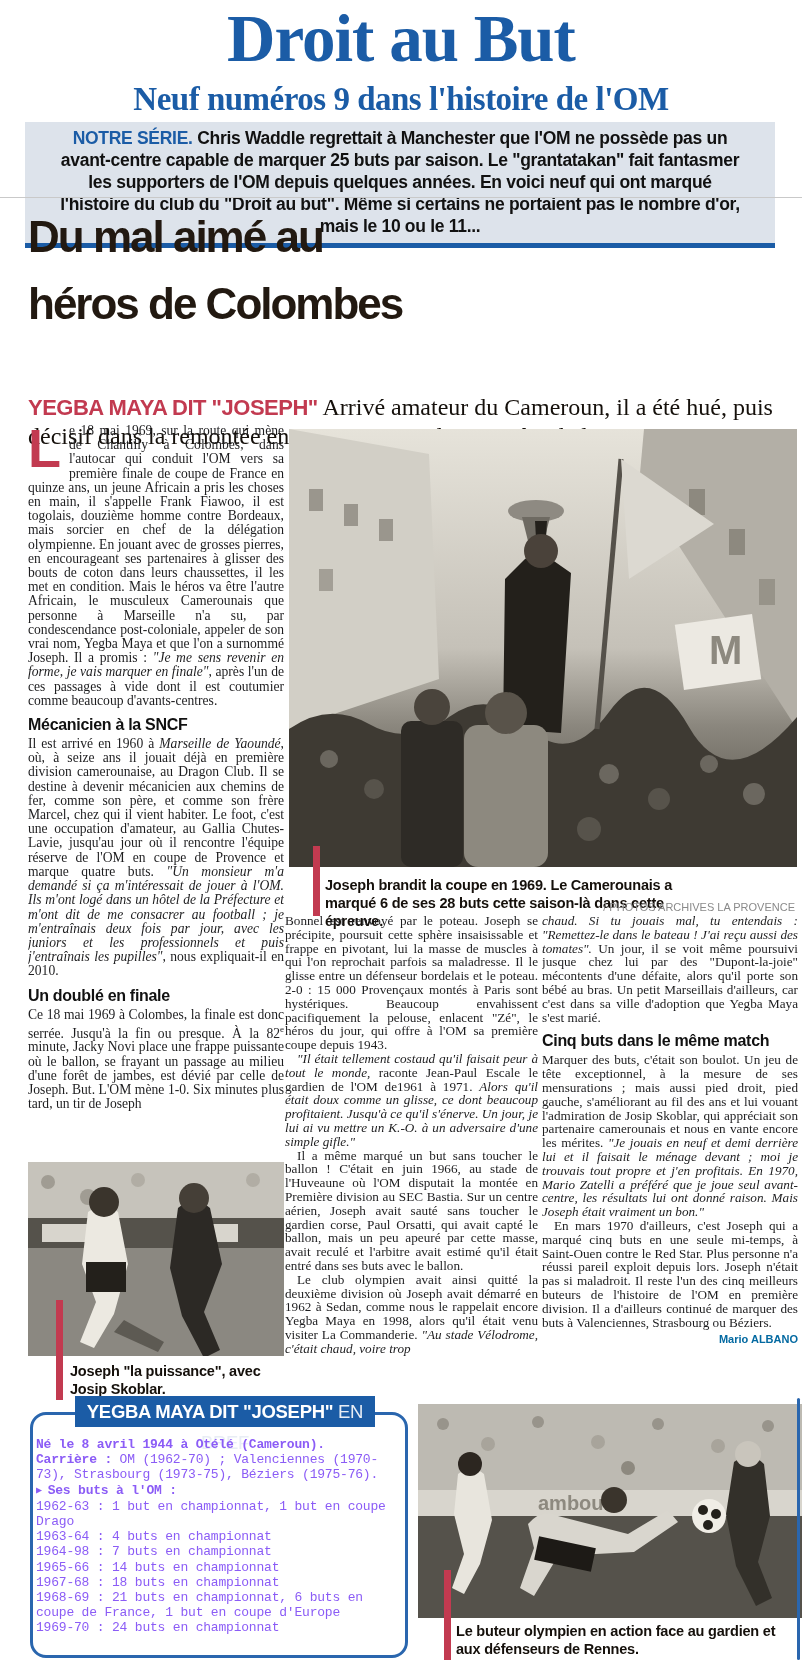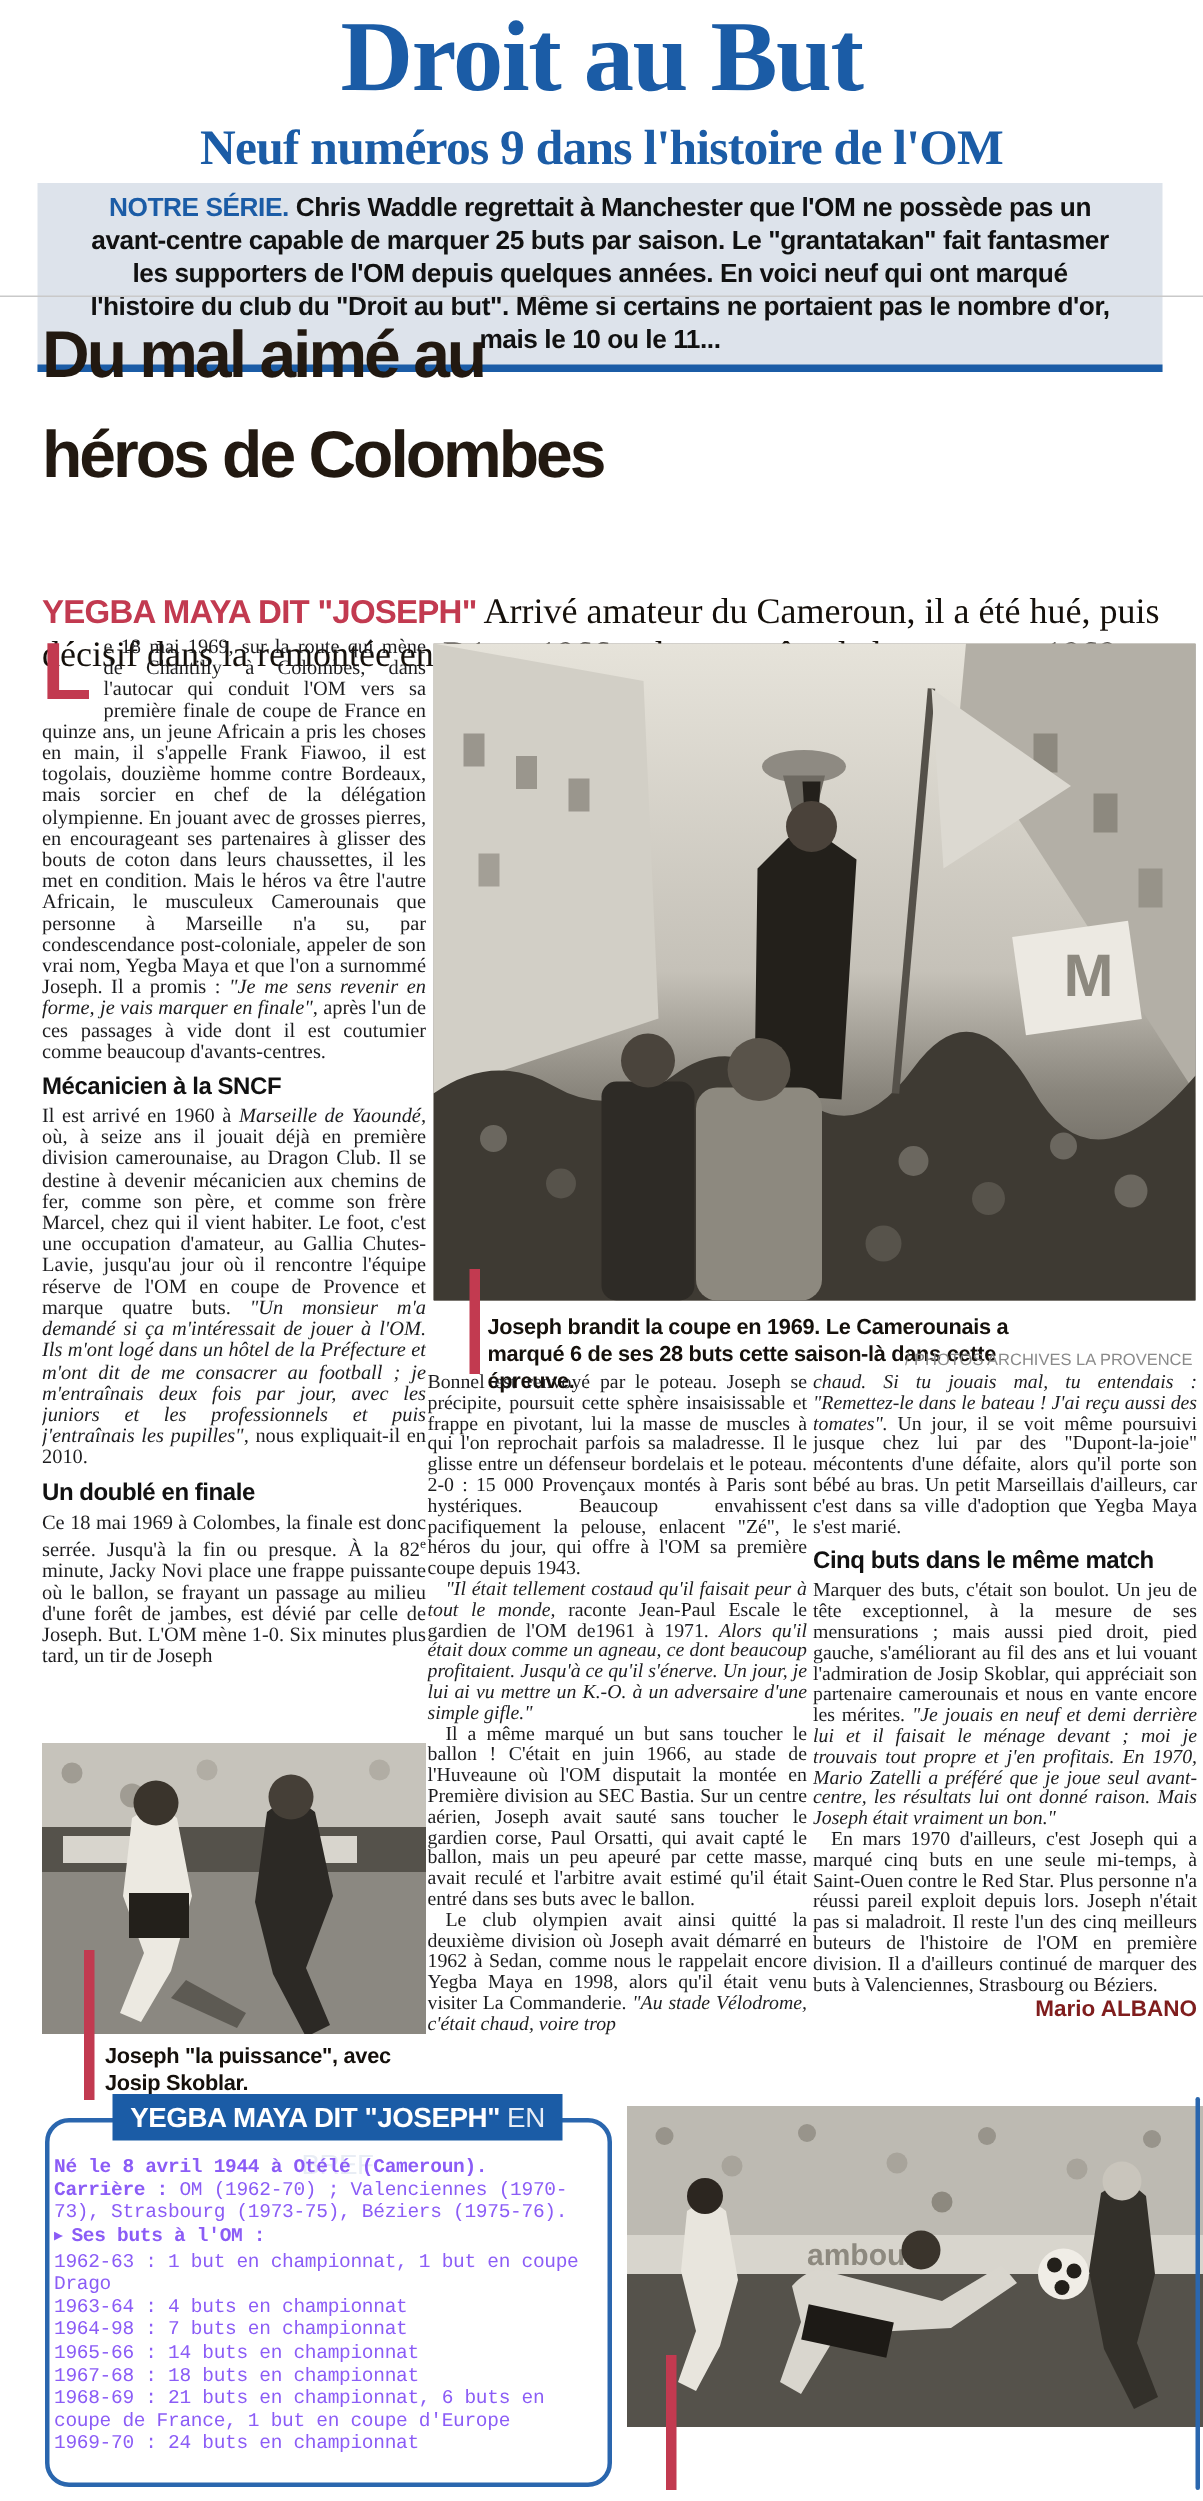--- a/index.html
+++ b/index.html
@@ -44,22 +44,22 @@
   .col p + p{text-indent:12px;}
   #col1{left:28px;top:424px;width:256px;height:738px;font-size:13.6px;line-height:14.2px;}
   #col2{left:285px;top:914px;width:253px;height:478px;font-size:13.2px;line-height:13.8px;}
   #col3{left:542px;top:914px;width:256px;height:488px;font-size:13.2px;line-height:13.8px;}
   .subhead{font-family:"Liberation Sans", sans-serif;font-weight:bold;font-size:16px;line-height:18px;
            color:#111;margin:8px 0 3px;text-align:left;letter-spacing:-0.3px;}
   .it{font-style:italic;}
   .sup{vertical-align:super;font-size:9px;}
   .dropcap{float:left;font-family:"Liberation Sans", sans-serif;font-weight:bold;color:var(--red);
            font-size:54px;line-height:44px;padding:2px 8px 0 0;}
-  .byline{font-family:"Liberation Sans", sans-serif;font-weight:bold;font-size:15px;
-          text-align:right;margin-top:4px;color:#7f1d1d;}
+  .byline{font-family:"Liberation Sans", sans-serif;font-weight:bold;font-size:11px;
+          text-align:right;margin-top:4px;color:#0369a1;}
 
   
   .photo{position:absolute;background:#9a968e;box-shadow:inset 0 0 0 1px #8a867e;}
   .photo svg{display:block;width:100%;height:100%;}
   #photo-main{left:289px;top:429px;width:508px;height:438px;}
   #photo-left{left:28px;top:1162px;width:256px;height:194px;}
   #photo-bottom{left:418px;top:1404px;width:384px;height:214px;}
 
   
   .caption{position:absolute;font-family:"Liberation Sans", sans-serif;font-weight:bold;
@@ -167,21 +167,21 @@
   </div>
 
   <div class="caption" id="cap-main">
     <span class="cap-bar"></span>
     <span class="cap-text">Joseph brandit la coupe en 1969. Le Camerounais a marqué 6 de ses 28 buts cette saison-là dans cette épreuve.</span>
     <span class="credit">/ PHOTOS ARCHIVES LA PROVENCE</span>
   </div>
 
   <div class="col" id="col2">
       <p class="para"><span>Bonnel est renvoyé par le poteau. Joseph se précipite, poursuit cette sphère insaisissable et frappe en pivotant, lui la masse de muscles à qui l'on reprochait parfois sa maladresse. Il le glisse entre un défenseur bordelais et le poteau. 2-0 : 15 000 Provençaux montés à Paris sont hystériques. Beaucoup envahissent pacifiquement la pelouse, enlacent "Zé", le héros du jour, qui offre à l'OM sa première coupe depuis 1943.</span></p>
-      <p class="para"><span class="it">"Il était tellement costaud qu'il faisait peur à tout le monde, </span><span>raconte Jean-Paul Escale le gardien de l'OM de1961 à 1971. </span><span class="it">Alors qu'il était doux comme un agneau, ce dont beaucoup profitaient. Jusqu'à ce qu'il s'énerve. Un jour, je lui ai vu mettre un K.-O. à un adversaire d'une simple gifle."</span></p>
+      <p class="para"><span class="it">"Il était tellement costaud qu'il faisait peur à tout le monde, </span><span>raconte Jean-Paul Escale le gardien de l'OM de1961 à 1971. </span><span class="it">Alors qu'il était doux comme un glisse, ce dont beaucoup profitaient. Jusqu'à ce qu'il s'énerve. Un jour, je lui ai vu mettre un K.-O. à un adversaire d'une simple gifle."</span></p>
       <p class="para"><span>Il a même marqué un but sans toucher le ballon ! C'était en juin 1966, au stade de l'Huveaune où l'OM disputait la montée en Première division au SEC Bastia. Sur un centre aérien, Joseph avait sauté sans toucher le gardien corse, Paul Orsatti, qui avait capté le ballon, mais un peu apeuré par cette masse, avait reculé et l'arbitre avait estimé qu'il était entré dans ses buts avec le ballon.</span></p>
       <p class="para"><span>Le club olympien avait ainsi quitté la deuxième division où Joseph avait démarré en 1962 à Sedan, comme nous le rappelait encore Yegba Maya en 1998, alors qu'il était venu visiter La Commanderie. </span><span class="it">"Au stade Vélodrome, c'était chaud, voire trop</span></p>
     </div>
   <div class="col" id="col3">
       <p class="para"><span class="it">chaud. Si tu jouais mal, tu entendais : "Remettez-le dans le bateau ! J'ai reçu aussi des tomates".</span><span> Un jour, il se voit même poursuivi jusque chez lui par des "Dupont-la-joie" mécontents d'une défaite, alors qu'il porte son bébé au bras. Un petit Marseillais d'ailleurs, car c'est dans sa ville d'adoption que Yegba Maya s'est marié.</span></p>
       <h4 class="subhead">Cinq buts dans le même match</h4>
       <p class="para"><span>Marquer des buts, c'était son boulot. Un jeu de tête exceptionnel, à la mesure de ses mensurations ; mais aussi pied droit, pied gauche, s'améliorant au fil des ans et lui vouant l'admiration de Josip Skoblar, qui appréciait son partenaire camerounais et nous en vante encore les mérites. </span><span class="it">"Je jouais en neuf et demi derrière lui et il faisait le ménage devant ; moi je trouvais tout propre et j'en profitais. En 1970, Mario Zatelli a préféré que je joue seul avant-centre, les résultats lui ont donné raison. Mais Joseph était vraiment un bon."</span></p>
       <p class="para"><span>En mars 1970 d'ailleurs, c'est Joseph qui a marqué cinq buts en une seule mi-temps, à Saint-Ouen contre le Red Star. Plus personne n'a réussi pareil exploit depuis lors. Joseph n'était pas si maladroit. Il reste l'un des cinq meilleurs buteurs de l'histoire de l'OM en première division. Il a d'ailleurs continué de marquer des buts à Valenciennes, Strasbourg ou Béziers.</span></p>
       <div class="byline">Mario ALBANO</div>
     </div>
@@ -254,16 +254,17 @@
       <circle cx="330" cy="50" r="13" fill="#c9c5bc"></circle>
       <circle cx="291" cy="112" r="17" fill="#f0ede6"></circle>
       <circle cx="285" cy="106" r="5" fill="#23201b"></circle>
         <circle cx="298" cy="110" r="5" fill="#23201b"></circle>
       <circle cx="290" cy="121" r="5" fill="#23201b"></circle>
     </svg>
   </div>
 
   <div class="caption" id="cap-bottom">
     <span class="cap-bar"></span>
+    <span class="cap-text">Le buteur olympien en action face au gardien et aux défenseurs de Rennes.</span>
   </div>
 
   <div class="v-rule"></div>
 </div>
 
 </body></html>

